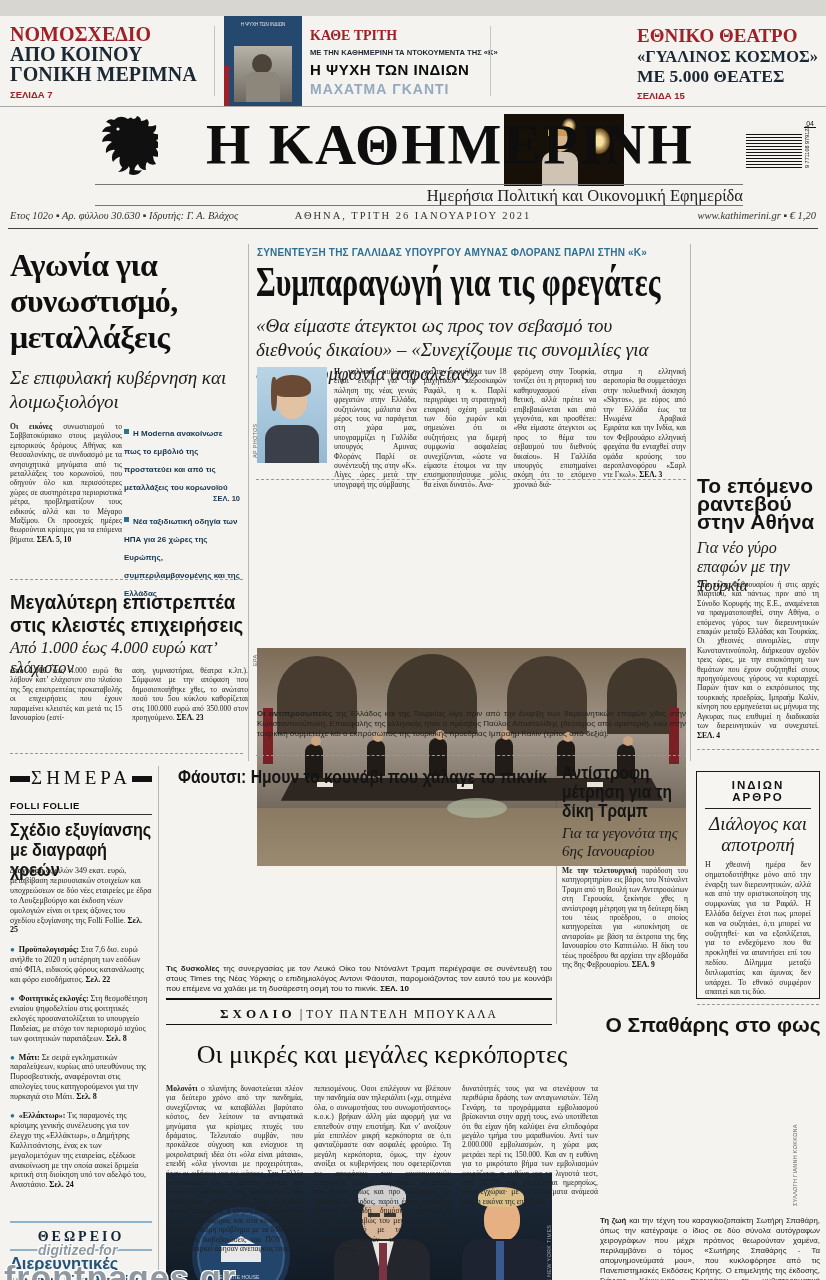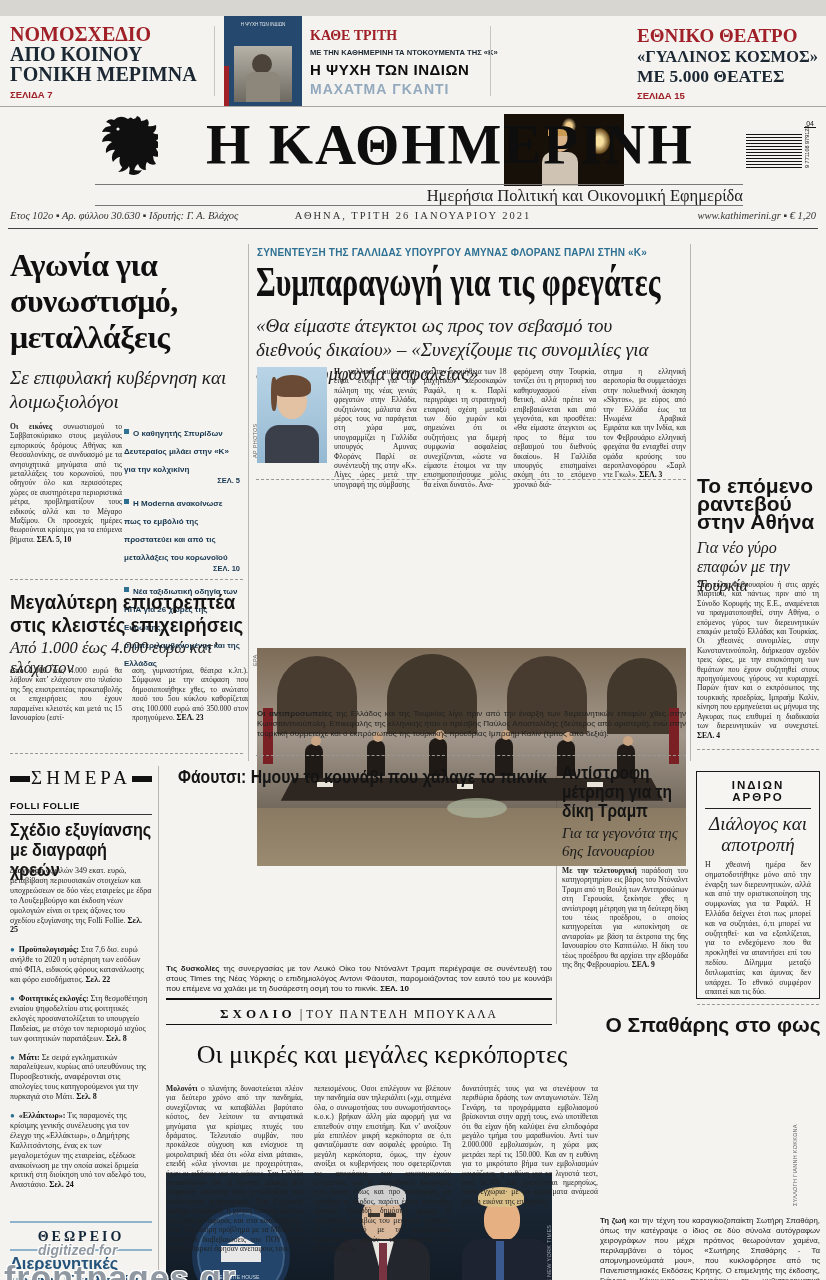--- a/index.html
+++ b/index.html
@@ -131,24 +131,20 @@
   <div class="abs hl-serif" style="left:10px;top:231px;width:238px;font-size:32px;line-height:36px;letter-spacing:-.5px;">Αγωνία για συνωστισμό, μεταλλάξεις</div>
   <div class="abs deck" style="left:10px;top:350px;width:230px;font-size:19px;line-height:24px;">Σε επιφυλακή κυβέρνηση και λοιμωξιολόγοι</div>
 
   <div class="abs" style="left:10px;top:406px;width:238px;display:flex;gap:2px;">
     <div class="body-s just" style="width:112px;">
       <span class="b">Οι εικόνες</span>
       <span>συνωστισμού το Σαββατοκύριακο στους μεγάλους εμπορικούς δρόμους Αθήνας και Θεσσαλονίκης, σε συνδυασμό με τα ανησυχητικά μηνύματα από τις μεταλλάξεις του κορωνοϊού, που οδηγούν όλο και περισσότερες χώρες σε αυστηρότερα περιοριστικά μέτρα, προβληματίζουν τους ειδικούς αλλά και το Μέγαρο Μαξίμου. Οι προσεχείς ημέρες θεωρούνται κρίσιμες για τα επόμενα βήματα.</span>
       <span class="pref">ΣΕΛ. 5, 10</span>
     </div>
     <div style="width:116px;">
-      <div class="bullet-item">
-        <span class="sq"></span><span class="btxt">Ο καθηγητής Σπυρίδων Δευτεραίος μιλάει στην «Κ» για την κολχικίνη</span>
-        <span class="bpage">ΣΕΛ. 5</span>
-      </div>
       <div class="bullet-item">
         <span class="sq"></span><span class="btxt">Η Moderna ανακοίνωσε πως το εμβόλιό της προστατεύει και από τις μεταλλάξεις του κορωνοϊού</span>
         <span class="bpage">ΣΕΛ. 10</span>
       </div>
       <div class="bullet-item">
         <span class="sq"></span><span class="btxt">Νέα ταξιδιωτική οδηγία των ΗΠΑ για 26 χώρες της Ευρώπης, συμπεριλαμβανομένης και της Ελλάδας</span>
       </div>
     </div>
   </div>
 

